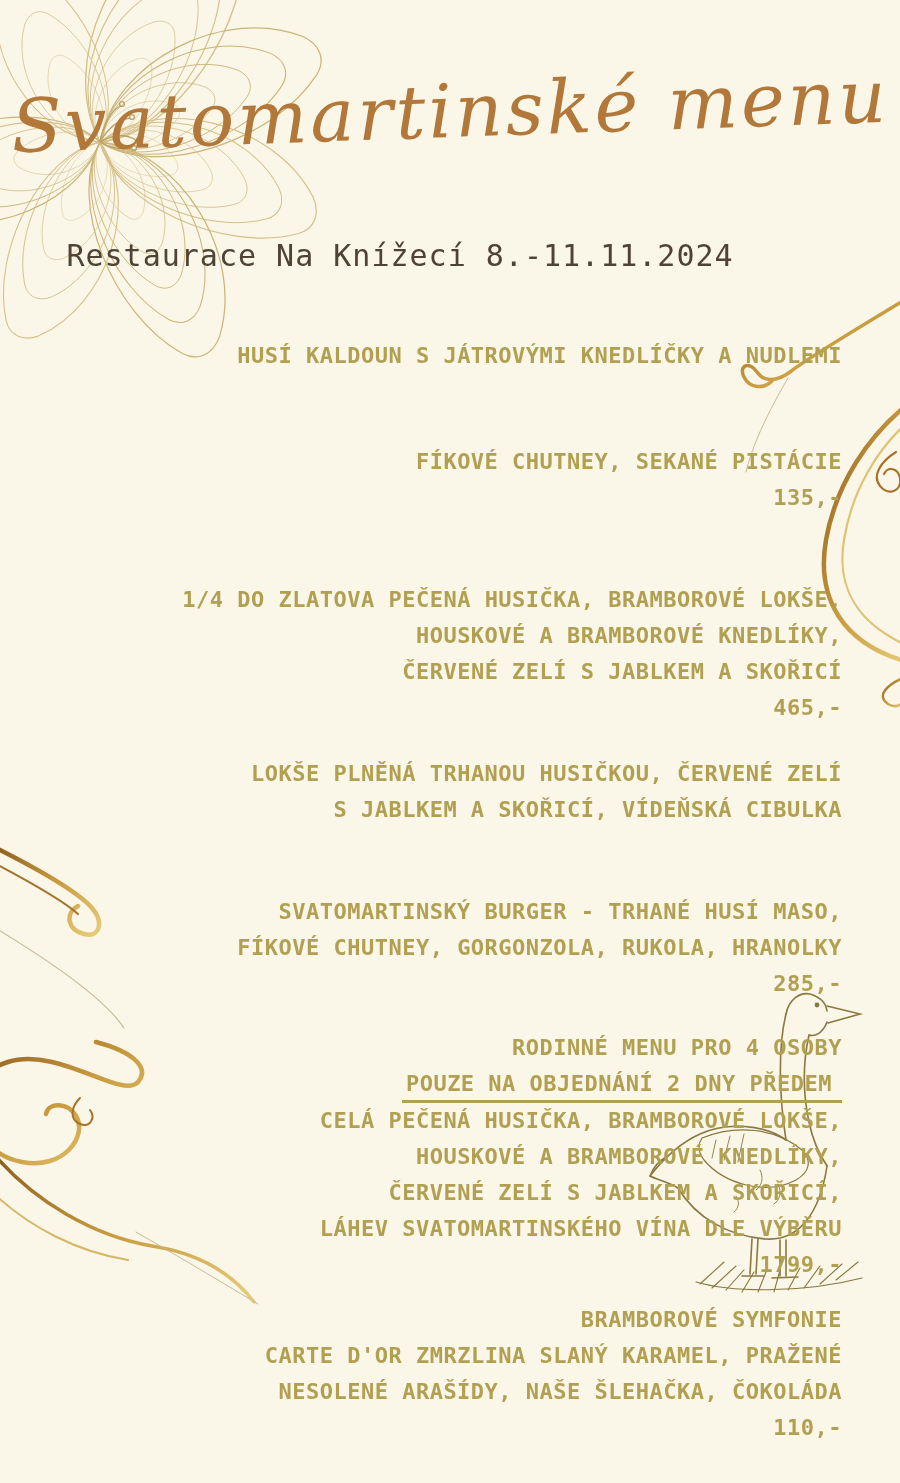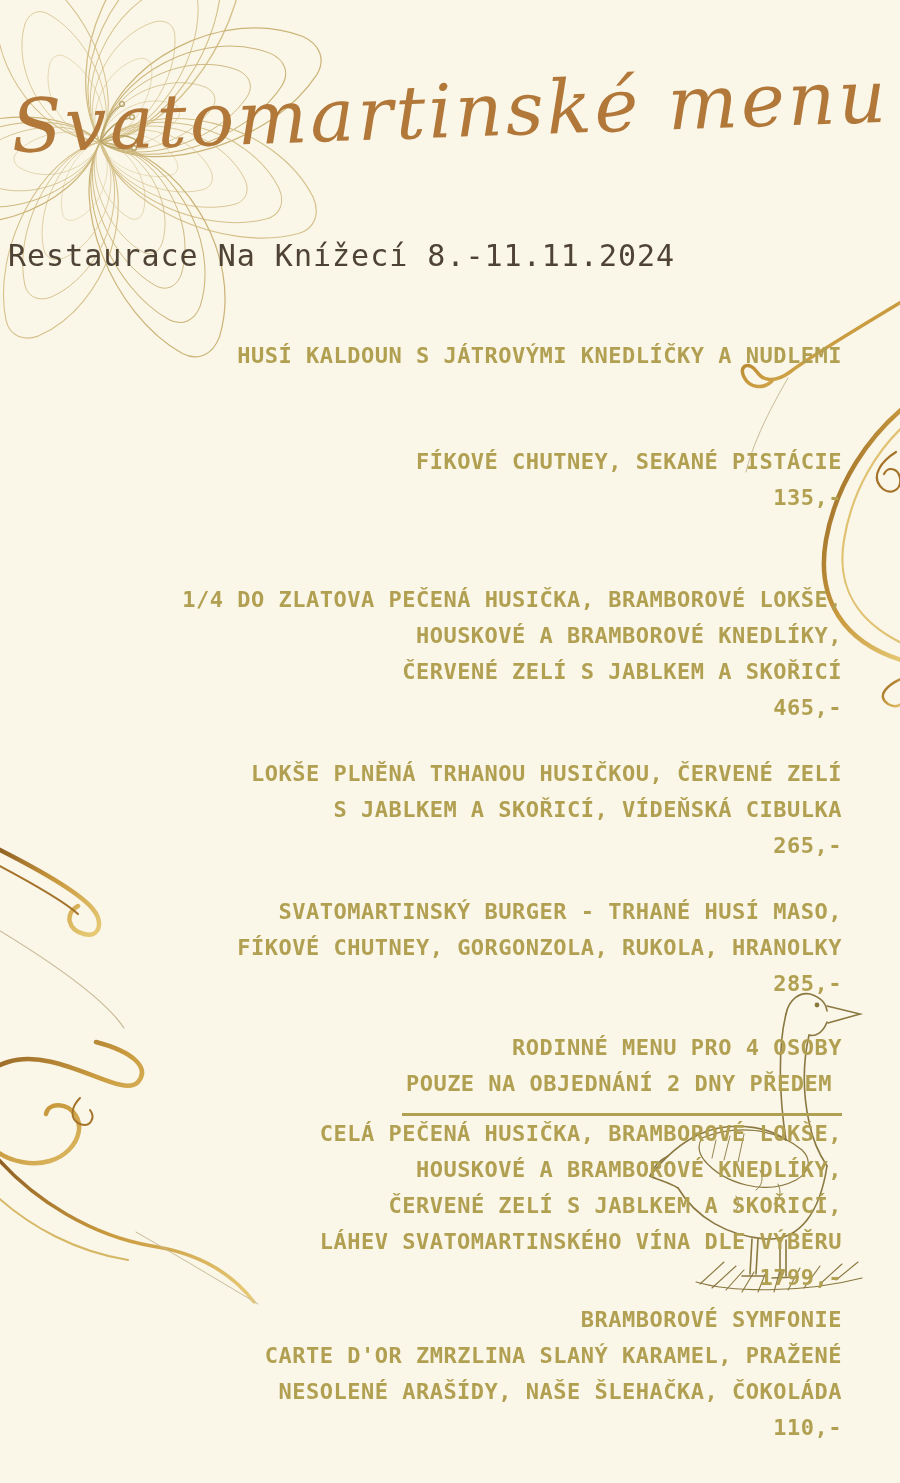--- a/index.html
+++ b/index.html
@@ -17,32 +17,32 @@
     background:var(--bg);overflow:hidden;
   }
   .deco-svg{position:absolute;left:0;top:0;width:900px;height:1483px;pointer-events:none;}
   .title{
     position:absolute;left:0;top:68px;width:900px;text-align:center;
     font-family:"DejaVu Serif",serif;font-style:italic;font-weight:400;
     font-size:74px;letter-spacing:3px;color:var(--title-color);
     transform:rotate(-2deg);white-space:nowrap;
   }
   .subtitle{
-    position:absolute;left:8px;top:238px;width:800px;
+    position:absolute;left:0;top:238px;width:800px;text-align:center;
     font-size:30px;letter-spacing:1px;color:var(--subtitle-color);
     font-weight:400;white-space:nowrap;
   }
   .menu-item{
     position:absolute;left:42px;width:800px;text-align:right;
     color:var(--menu-text);font-weight:700;font-size:22px;
     letter-spacing:.5px;line-height:36px;white-space:nowrap;
   }
   .menu-item .line.underline span{
     display:inline-block;border-bottom:3px solid currentColor;
-    padding:0 10px 14px 4px;line-height:30px;
+    padding:0 10px 1px 4px;line-height:30px;
   }
   .i1{top:338px}.i2{top:444px}.i3{top:582px}.i4{top:756px}
   .i5{top:894px}.i6{top:1030px}.i7{top:1302px}
 </style>
 </head>
 <body>
 
 <div class="page">
 
   <svg class="deco-svg" viewBox="0 0 900 1483">
@@ -186,21 +186,20 @@
       </div>
       <div class="menu-item i3">
         <div class="line"><span>1/4 DO ZLATOVA PEČENÁ HUSIČKA, BRAMBOROVÉ LOKŠE,</span></div>
         <div class="line"><span>HOUSKOVÉ A BRAMBOROVÉ KNEDLÍKY,</span></div>
         <div class="line"><span>ČERVENÉ ZELÍ S JABLKEM A SKOŘICÍ</span></div>
         <div class="line price">465,-</div>
       </div>
       <div class="menu-item i4">
         <div class="line"><span>LOKŠE PLNĚNÁ TRHANOU HUSIČKOU, ČERVENÉ ZELÍ</span></div>
         <div class="line"><span>S JABLKEM A SKOŘICÍ, VÍDEŇSKÁ CIBULKA</span></div>
-        <div class="line price">265,-</div>
       </div>
       <div class="menu-item i5">
         <div class="line"><span>SVATOMARTINSKÝ BURGER - TRHANÉ HUSÍ MASO,</span></div>
         <div class="line"><span>FÍKOVÉ CHUTNEY, GORGONZOLA, RUKOLA, HRANOLKY</span></div>
         <div class="line price">285,-</div>
       </div>
       <div class="menu-item i6">
         <div class="line"><span>RODINNÉ MENU PRO 4 OSOBY</span></div>
         <div class="line underline"><span>POUZE NA OBJEDNÁNÍ 2 DNY PŘEDEM</span></div>
         <div class="line"><span>CELÁ PEČENÁ HUSIČKA, BRAMBOROVÉ LOKŠE,</span></div>

